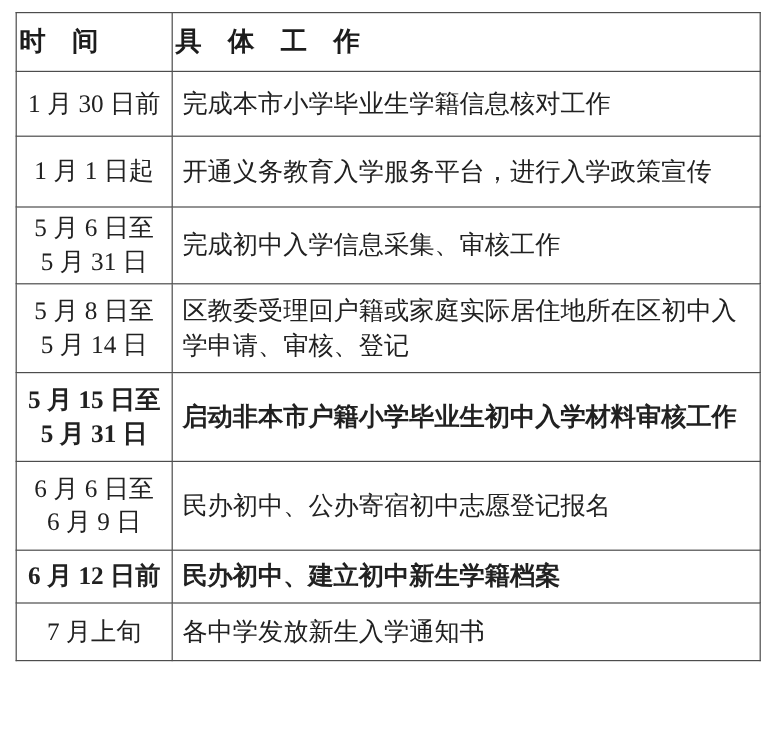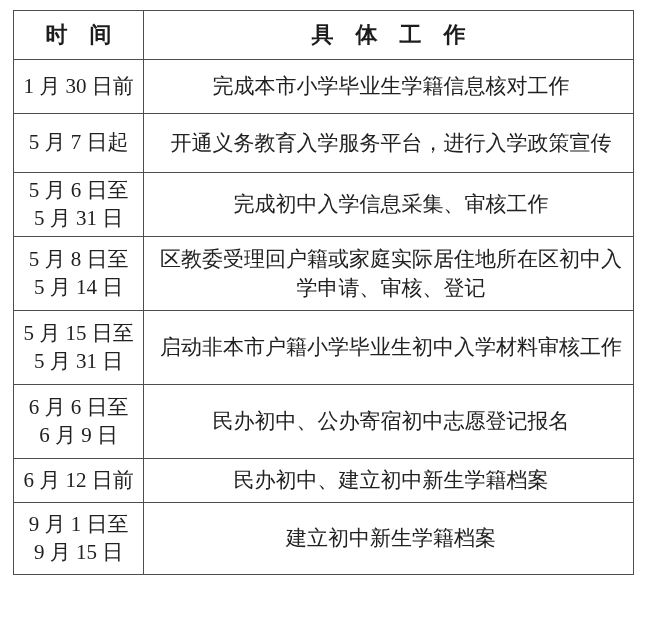--- a/index.html
+++ b/index.html
@@ -28,33 +28,33 @@
   table.schedule col.c-work { width: 490px; }
   table.schedule th,
   table.schedule td {
     border: 1px solid #4d4d4d;
     vertical-align: middle;
     background: #ffffff;
   }
   th.hdr {
     font-weight: bold;
     font-size: 22px;
-    text-align: center;
+    text-align: left;
     padding: 2px;
     color: #1c1c1c;
   }
   td.time {
     font-size: 21px;
     text-align: center;
     line-height: 1.32;
     padding: 2px 2px;
   }
   td.work {
     font-size: 21px;
-    text-align: center;
+    text-align: left;
     line-height: 1.35;
     padding: 3px 3px 3px 8px;
   }
   .time-line { display: block; }
 </style>
 </head>
 <body>
 
 <div class="canvas">
   <table class="schedule">
@@ -69,62 +69,62 @@
     </tr>
     <tr style="height:54px;">
       <td class="time">
         <span class="time-line">1 月 30 日前</span>
         <span class="time-line"></span>
       </td>
       <td class="work">完成本市小学毕业生学籍信息核对工作</td>
     </tr>
     <tr style="height:59px;">
       <td class="time">
-        <span class="time-line">5 月 7 日起</span>
+        <span class="time-line">1 月 1 日起</span>
         <span class="time-line"></span>
       </td>
       <td class="work">开通义务教育入学服务平台，进行入学政策宣传</td>
     </tr>
     <tr style="height:64px;">
       <td class="time">
         <span class="time-line">5 月 6 日至</span>
         <span class="time-line">5 月 31 日</span>
       </td>
       <td class="work">完成初中入学信息采集、审核工作</td>
     </tr>
     <tr style="height:74px;">
       <td class="time">
         <span class="time-line">5 月 8 日至</span>
         <span class="time-line">5 月 14 日</span>
       </td>
       <td class="work">区教委受理回户籍或家庭实际居住地所在区初中入学申请、审核、登记</td>
     </tr>
-    <tr style="height:74px;">
+    <tr style="height:74px;font-weight:bold;">
       <td class="time">
         <span class="time-line">5 月 15 日至</span>
         <span class="time-line">5 月 31 日</span>
       </td>
       <td class="work">启动非本市户籍小学毕业生初中入学材料审核工作</td>
     </tr>
     <tr style="height:74px;">
       <td class="time">
         <span class="time-line">6 月 6 日至</span>
         <span class="time-line">6 月 9 日</span>
       </td>
       <td class="work">民办初中、公办寄宿初中志愿登记报名</td>
     </tr>
-    <tr style="height:44px;">
+    <tr style="height:44px;font-weight:bold;">
       <td class="time">
         <span class="time-line">6 月 12 日前</span>
         <span class="time-line"></span>
       </td>
       <td class="work">民办初中、建立初中新生学籍档案</td>
     </tr>
-    <tr style="height:72px;">
+    <tr style="height:48px;">
       <td class="time">
-        <span class="time-line">9 月 1 日至</span>
-        <span class="time-line">9 月 15 日</span>
+        <span class="time-line">7 月上旬</span>
+        <span class="time-line"></span>
       </td>
-      <td class="work">建立初中新生学籍档案</td>
+      <td class="work">各中学发放新生入学通知书</td>
     </tr>
   </tbody>
     </table>
 </div>
 
 </body></html>

